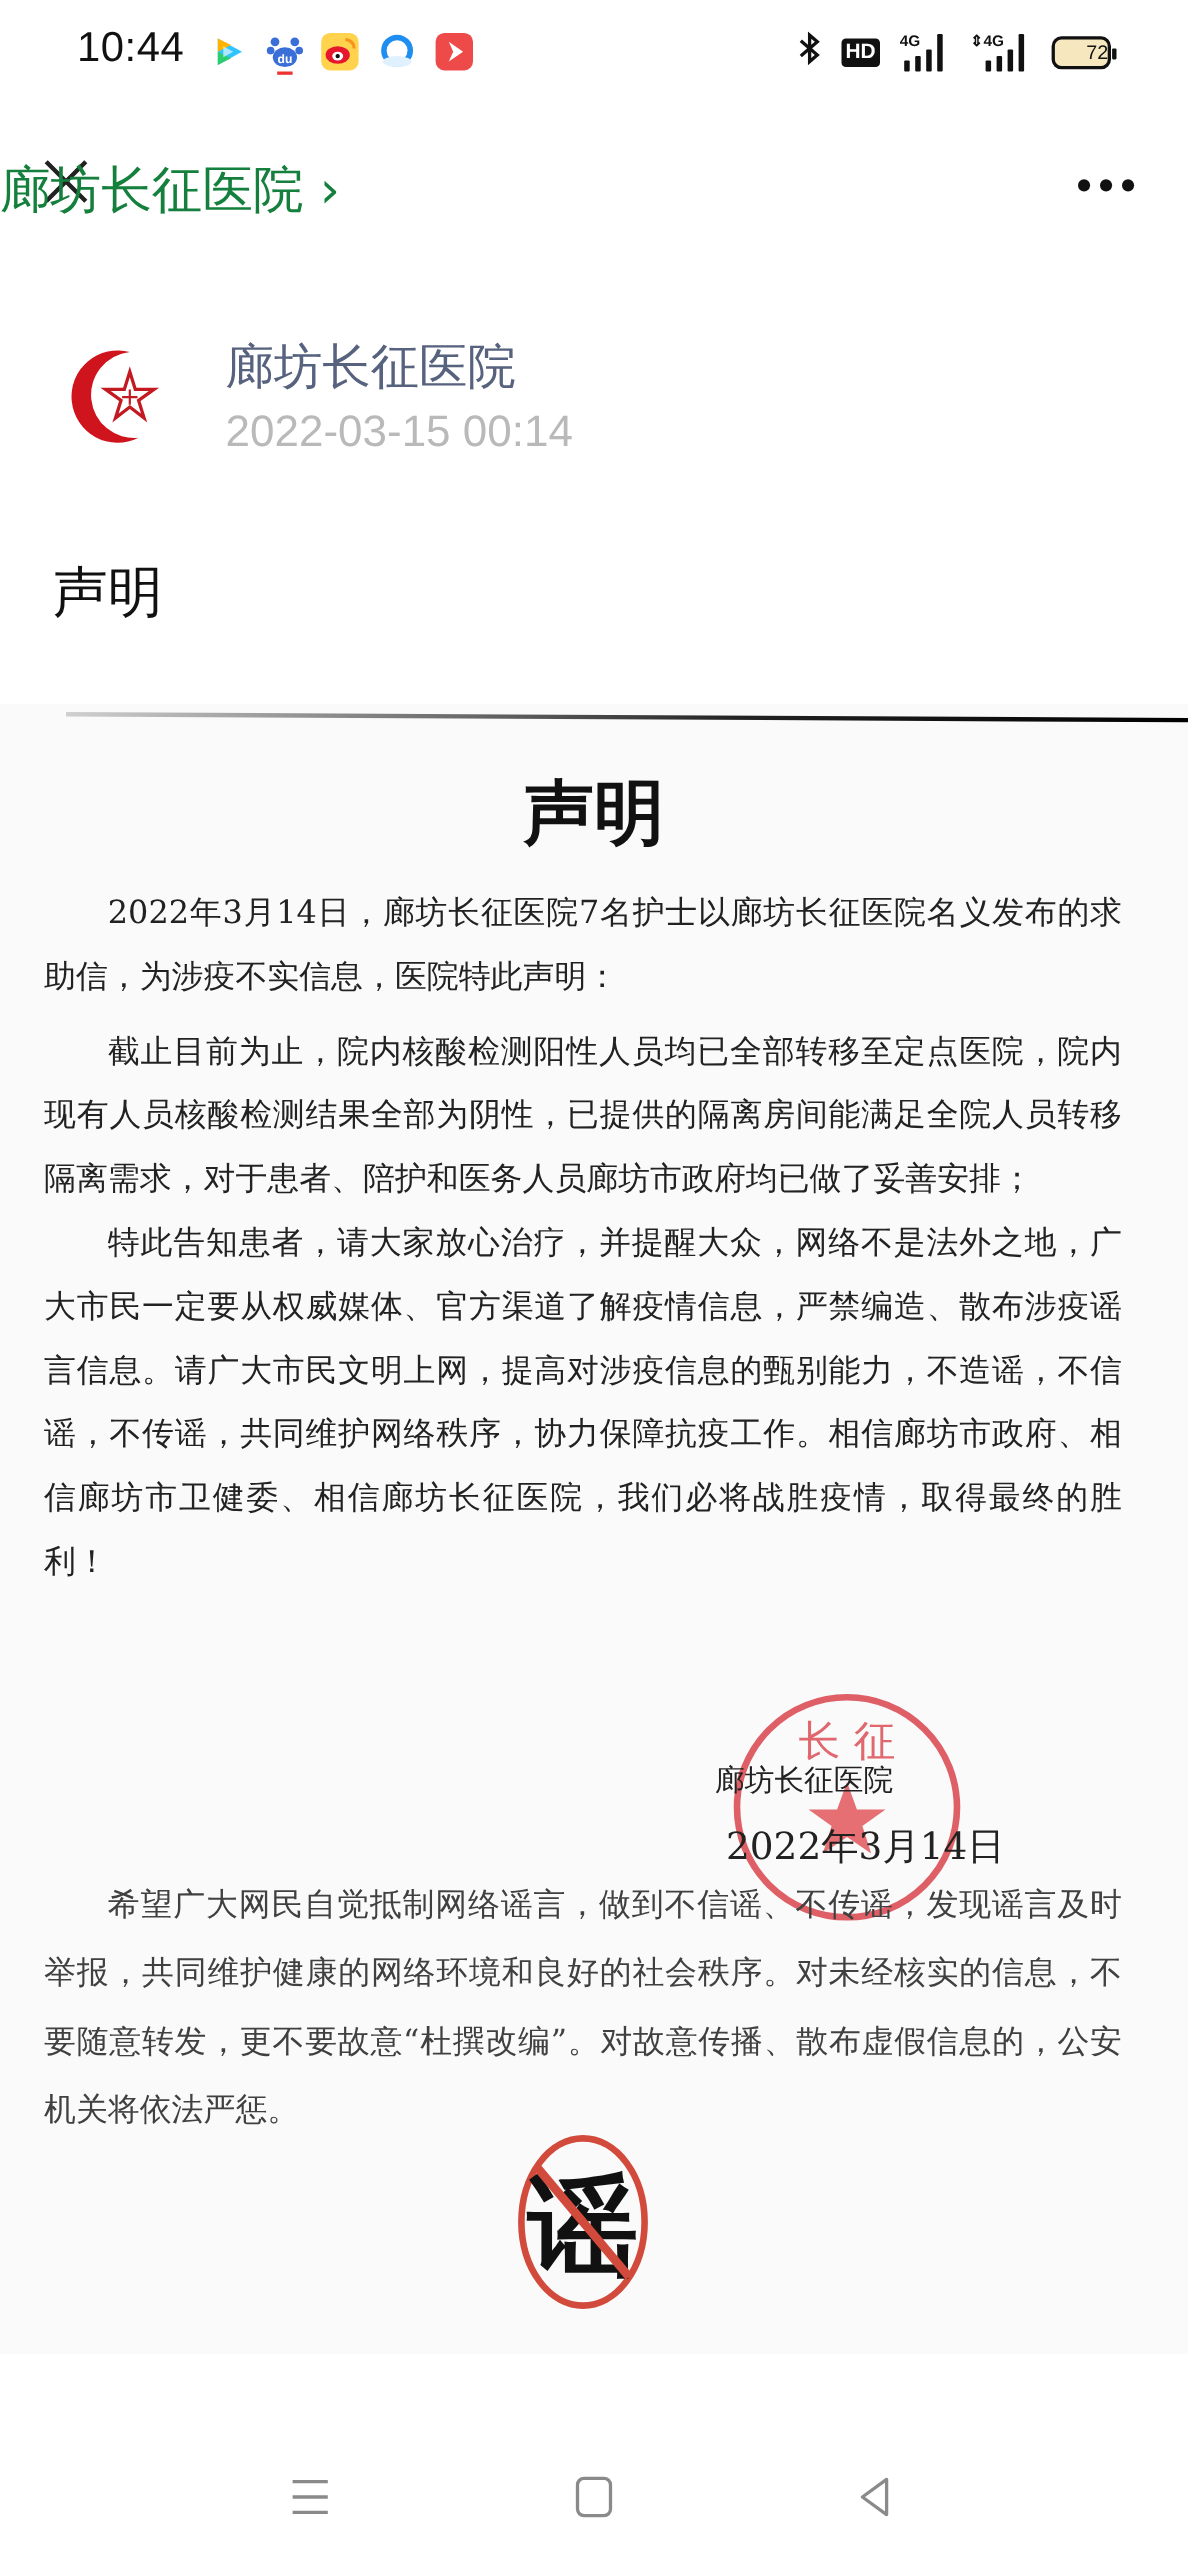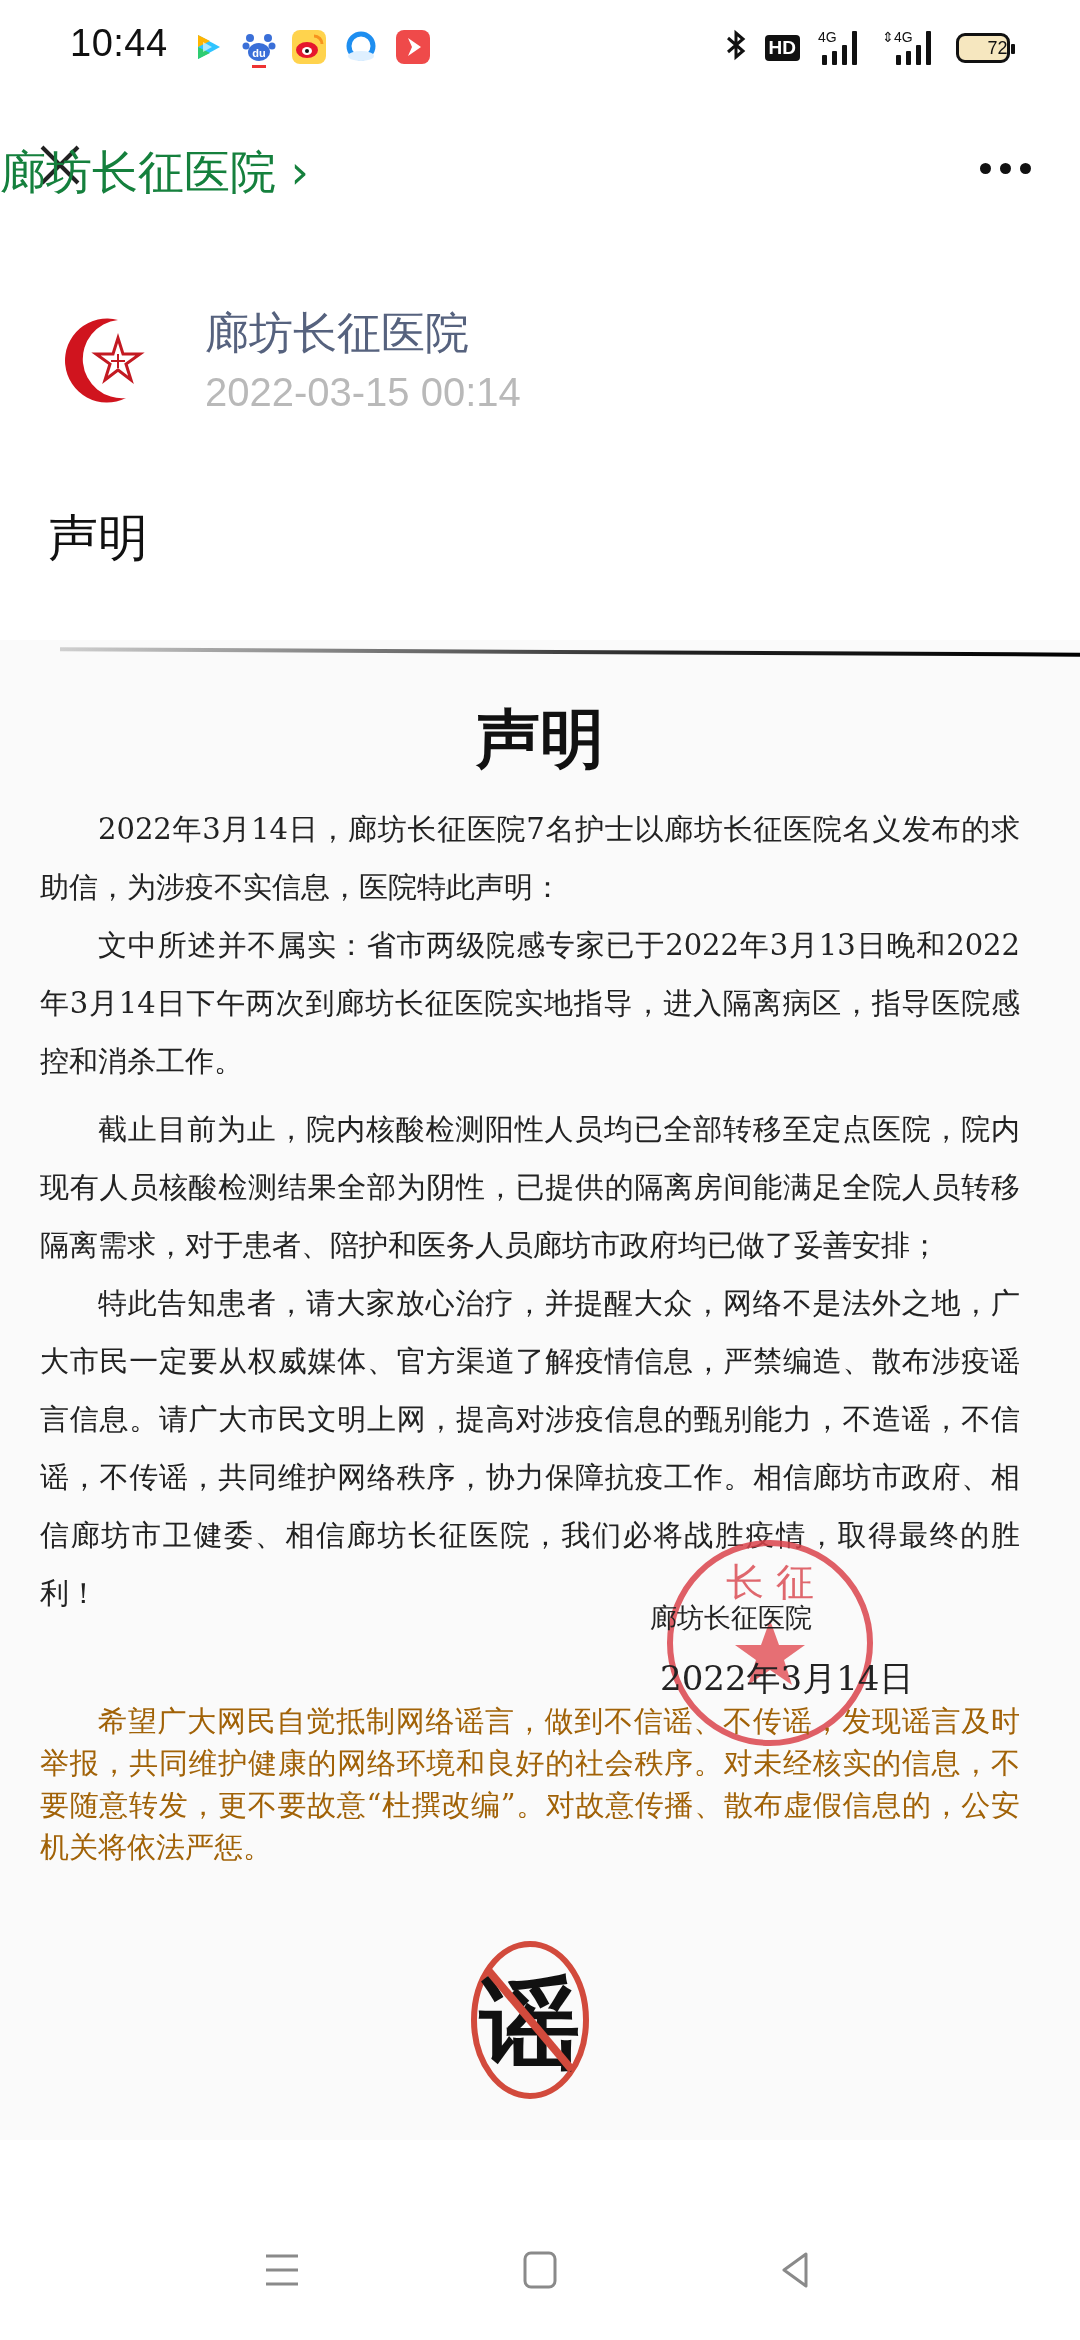--- a/index.html
+++ b/index.html
@@ -9,21 +9,21 @@
   
   .status-bar { position: absolute; left: 0; top: 0; width: 1080px; height: 96px; }
   .sb-time { position: absolute; left: 70px; top: 22px; font-size: 38px; color: #111;
              font-family: "Liberation Sans", sans-serif; letter-spacing: 0.5px; }
   .sb-app { position: absolute; top: 30px; width: 34px; height: 34px; border-radius: 8px; }
   .sb-right { position: absolute; right: 70px; top: 28px; height: 40px; display: flex; align-items: center; gap: 18px; }
   .bt-icon { font-size: 30px; font-weight: bold; color: #111; }
   .hd-badge { background: #111; color: #fff; font-size: 19px; font-weight: bold; padding: 2px 4px; border-radius: 4px;
               font-family: "Liberation Sans", sans-serif; }
   .sig { position: relative; width: 46px; height: 34px; }
-  .sig .lbl { position: absolute; left: 0; top: -2px; font-size: 14px; font-weight: normal; font-family: "Liberation Sans", sans-serif; }
+  .sig .lbl { position: absolute; left: 0; top: -2px; font-size: 14px; font-weight: bold; font-family: "Liberation Sans", sans-serif; }
   .sig .bar { position: absolute; bottom: 0; width: 5px; background: #111; border-radius: 1px; }
   .battery { position: relative; width: 54px; height: 30px; border: 3px solid #111; border-radius: 9px;
              background: #f6e7bf; box-sizing: border-box; display: flex; align-items: center; justify-content: center;
              font-size: 18px; font-family: "Liberation Sans", sans-serif; padding-left: 29px; }
   .battery::after { content: ""; position: absolute; right: -8px; top: 8px; width: 4px; height: 10px; background: #111; border-radius: 1px; }
 
   
   .nav { position: absolute; left: 0; top: 100px; width: 1080px; height: 140px; }
   .nav-close { position: absolute; left: 30px; top: 35px; width: 60px; height: 60px; }
   .nav-title { position: absolute; left: 0; right: 0; top: 42px; text-align: left; font-size: 46px; color: #15803d; }
@@ -46,21 +46,21 @@
                  font-family: "DejaVu Serif", "Liberation Serif", serif; color: #111; font-weight: bold; }
   .doc-body { position: absolute; left: 40px; width: 980px; top: 160px; font-family: "DejaVu Serif", "Liberation Serif", serif;
               font-size: 29px; line-height: 58px; color: #222; }
   .doc-body p { margin: 0 0 0 0; text-indent: 2em; text-align: justify; }
   .doc-body p.gap { margin-top: 10px; }
   .sig-block { position: absolute; left: 640px; top: 960px; width: 340px; }
   .sig-name { position: absolute; left: 10px; top: 0; font-size: 27px; font-family: "DejaVu Serif", serif; color: #222; }
   .sig-date { position: absolute; left: 20px; top: 56px; font-size: 34px; font-family: "DejaVu Serif", serif; color: #222; }
   .seal { position: absolute; left: 660px; top: 895px; width: 220px; height: 215px; }
   .doc-note { position: absolute; left: 40px; top: 1060px; width: 980px; font-family: "DejaVu Serif", "Liberation Serif", serif;
-              font-size: 29px; line-height: 42px; color: #a16207; }
+              font-size: 29px; line-height: 62px; color: #404040; }
   .doc-note p { margin: 0; text-indent: 2em; text-align: justify; }
   .no-rumor { position: absolute; left: 440px; top: 1300px; width: 180px; height: 160px; }
 
   
   .sysnav { position: absolute; left: 0; top: 2200px; width: 1080px; height: 140px; }
   .sysnav-btn { position: absolute; top: 30px; width: 80px; height: 80px; display: flex; align-items: center; justify-content: center; }
 </style>
 </head>
 <body>
 
@@ -159,21 +159,20 @@
 </div>
 
 <div class="article-title">声明</div>
 
 <div class="doc">
   <div class="doc-topline"></div>
   <div class="doc-heading">声明</div>
 
   <div class="doc-body">
     <p>2022年3月14日，廊坊长征医院7名护士以廊坊长征医院名义发布的求助信，为涉疫不实信息，医院特此声明：</p>
-    <p>文中所述并不属实：省市两级院感专家已于2022年3月13日晚和2022年3月14日下午两次到廊坊长征医院实地指导，进入隔离病区，指导医院感控和消杀工作。</p>
     <p class="gap">截止目前为止，院内核酸检测阳性人员均已全部转移至定点医院，院内现有人员核酸检测结果全部为阴性，已提供的隔离房间能满足全院人员转移隔离需求，对于患者、陪护和医务人员廊坊市政府均已做了妥善安排；</p>
     <p>特此告知患者，请大家放心治疗，并提醒大众，网络不是法外之地，广大市民一定要从权威媒体、官方渠道了解疫情信息，严禁编造、散布涉疫谣言信息。请广大市民文明上网，提高对涉疫信息的甄别能力，不造谣，不信谣，不传谣，共同维护网络秩序，协力保障抗疫工作。相信廊坊市政府、相信廊坊市卫健委、相信廊坊长征医院，我们必将战胜疫情，取得最终的胜利！</p>
   </div>
 
   <svg class="seal" viewBox="0 0 220 215">
     <ellipse cx="110" cy="108" rx="100" ry="100" fill="none" stroke="#d9434b" stroke-width="6" opacity="0.85"></ellipse>
     <path d="M110 85 L119 110 L145 110 L124 125 L132 150 L110 135 L88 150 L96 125 L75 110 L101 110 Z" fill="#e2565c" opacity="0.85"></path>
     <text x="110" y="60" text-anchor="middle" font-size="38" fill="#d9434b" opacity="0.8" font-family="DejaVu Serif, serif">长 征</text>
   </svg>
 

